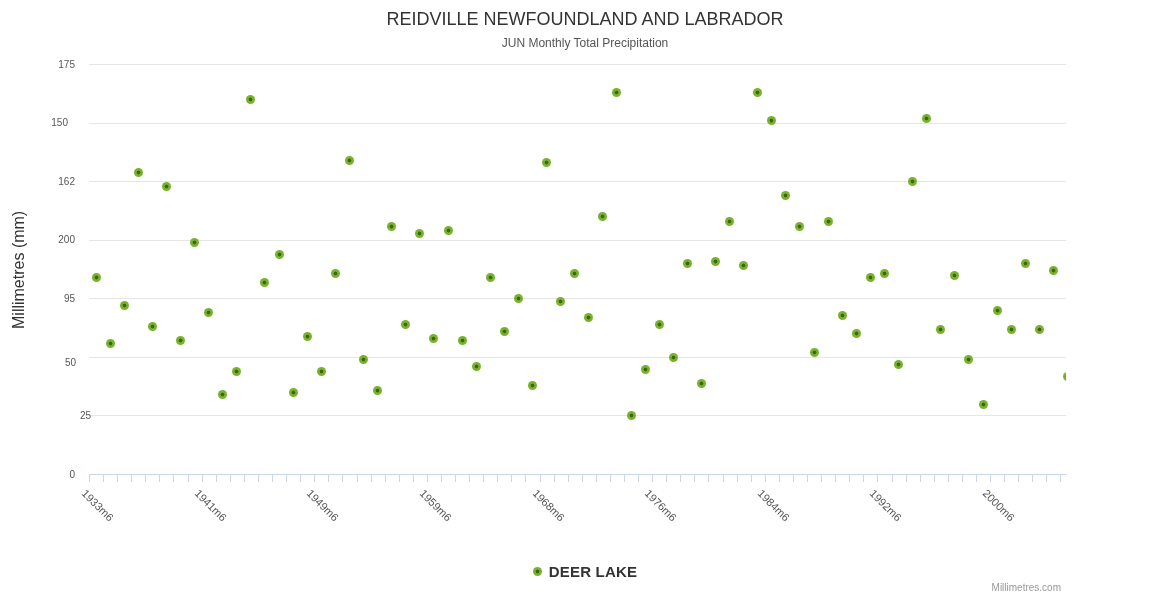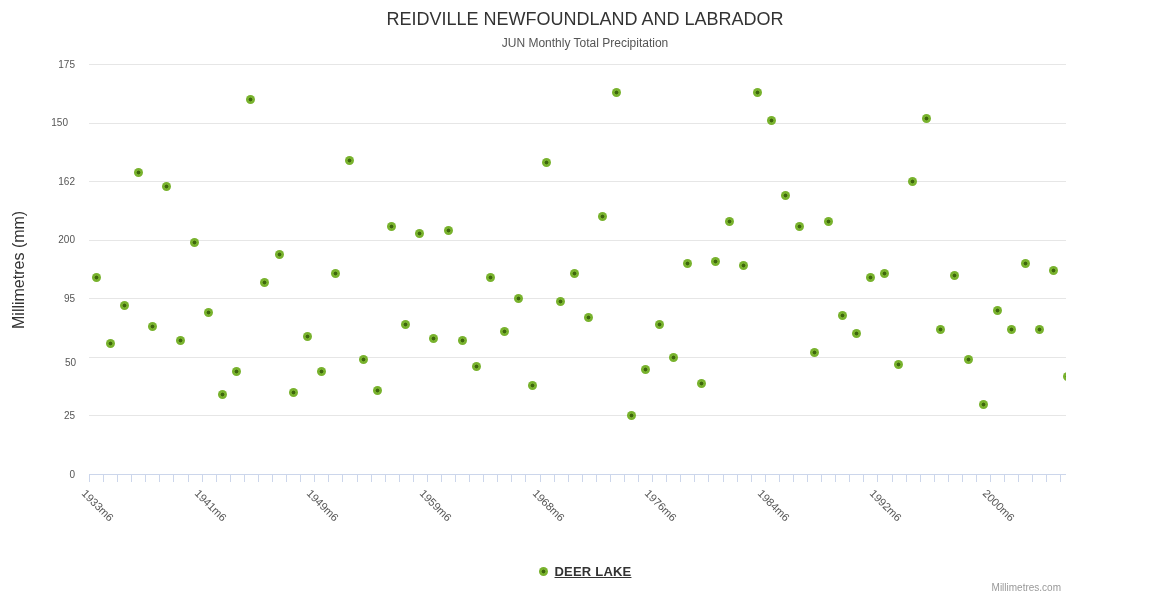--- a/index.html
+++ b/index.html
@@ -33,21 +33,21 @@
     position:absolute;font-size:11px;color:#555555;white-space:nowrap;
     transform:rotate(45deg);transform-origin:left top;
   }
   .point{position:absolute;width:9px;height:9px;border-radius:50%;}
   .legend{
     position:absolute;left:0;top:563px;width:1170px;height:16px;
     display:flex;align-items:center;justify-content:center;gap:7px;
     cursor:pointer;
   }
   .legend-marker{width:9px;height:9px;border-radius:50%;display:inline-block;}
-  .legend-label{font-size:13px;font-weight:bold;color:#333333;letter-spacing:0.2px;text-decoration:underline;}
+  .legend-label{font-size:15px;font-weight:bold;color:#333333;letter-spacing:0.2px;}
   .credits{
     position:absolute;right:5px;top:582px;
     font-size:10px;color:#999999;cursor:pointer;
   }
 </style>
 </head>
 <body>
 
 <div id="chart">
   <div class="chart-title">REIDVILLE NEWFOUNDLAND AND LABRADOR</div>
@@ -58,21 +58,21 @@
 
   <div class="legend">
     <span class="legend-marker" style="background: radial-gradient(circle, rgb(62, 102, 13) 0px, rgb(62, 102, 13) 27%, rgb(120, 178, 45) 34%, rgb(120, 178, 45) 100%);"></span>
     <span class="legend-label">DEER LAKE</span>
   </div>
 
   <div class="credits">Millimetres.com</div>
 <div class="gridline" style="left: 89px; top: 474px; width: 1070px; background: rgb(204, 214, 235);"></div>
     <div class="ylab" style="left: 19px; top: 468.5px;">0</div>
     <div class="gridline" style="left: 89px; top: 415.429px; width: 1070px; background: rgb(230, 230, 230);"></div>
-    <div class="ylab" style="left: 19px; top: 409.929px;">25</div>
+    <div class="ylab" style="left: 35px; top: 409.929px;">25</div>
     <div class="gridline" style="left: 89px; top: 356.857px; width: 1070px; background: rgb(230, 230, 230);"></div>
     <div class="ylab" style="left: 20px; top: 351.357px; margin-top: 6px;">50</div>
     <div class="gridline" style="left: 89px; top: 298.286px; width: 1070px; background: rgb(230, 230, 230);"></div>
     <div class="ylab" style="left: 19px; top: 292.786px;">95</div>
     <div class="gridline" style="left: 89px; top: 239.714px; width: 1070px; background: rgb(230, 230, 230);"></div>
     <div class="ylab" style="left: 19px; top: 234.214px;">200</div>
     <div class="gridline" style="left: 89px; top: 181.143px; width: 1070px; background: rgb(230, 230, 230);"></div>
     <div class="ylab" style="left: 19px; top: 175.643px;">162</div>
     <div class="gridline" style="left: 89px; top: 122.571px; width: 1070px; background: rgb(230, 230, 230);"></div>
     <div class="ylab" style="left: 12px; top: 117.071px;">150</div>

